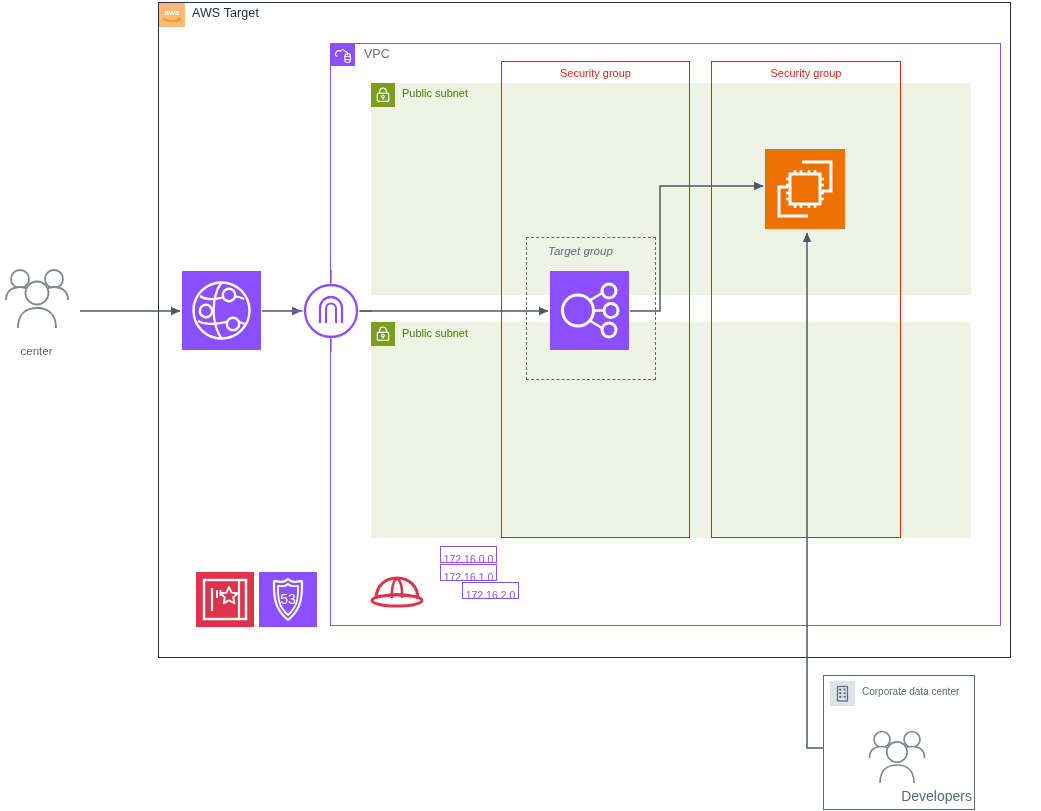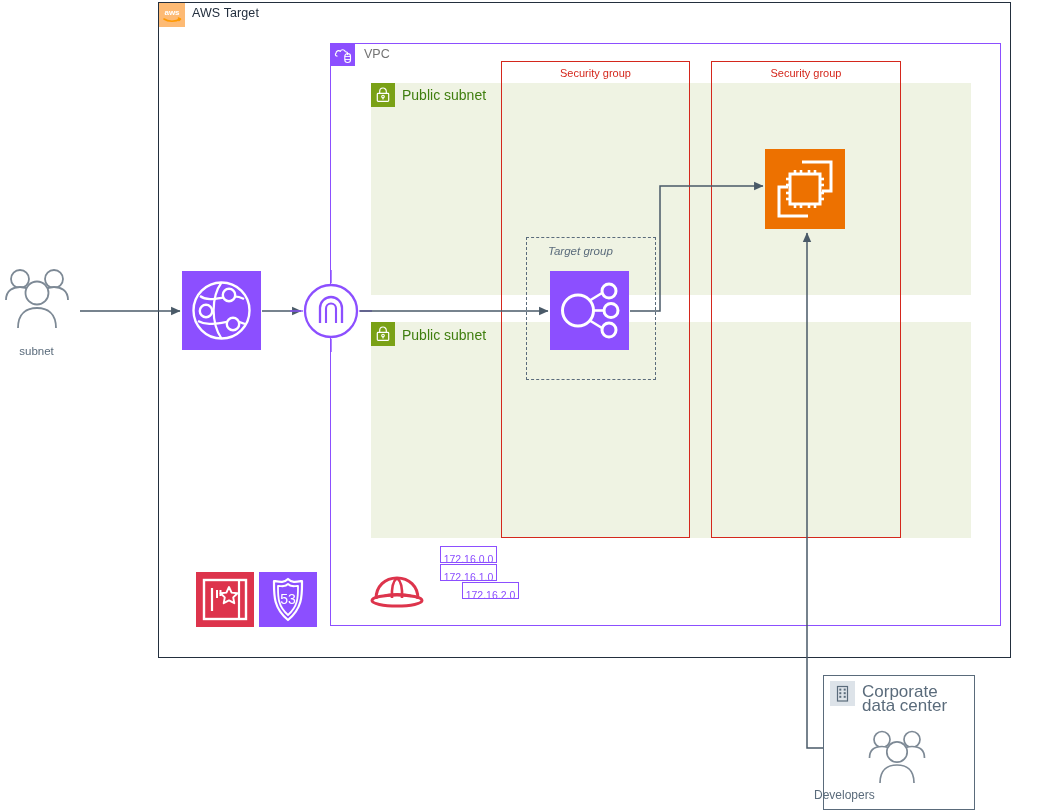--- a/index.html
+++ b/index.html
@@ -66,21 +66,21 @@
   #subnet-bottom { left: 371px; top: 322px; width: 600px; height: 216px; }
 
   .subnet-badge {
     width: 24px; height: 24px;
     background: #7aa116;
     display: flex; align-items: center; justify-content: center;
   }
   #subnet-top-badge { left: 371px; top: 83px; }
   #subnet-bottom-badge { left: 371px; top: 322px; }
   .subnet-label {
-    font-size: 14px;
+    font-size: 11px;
     color: #3f7e0e;
     white-space: nowrap;
   }
   #subnet-top-label { left: 402px; top: 87px; }
   #subnet-bottom-label { left: 402px; top: 327px; }
 
   
   .secgroup {
     border: 1.4px solid #d4271c;
     background: transparent;
@@ -157,29 +157,29 @@
   }
   #corp-dc-badge {
     left: 830px; top: 681px;
     width: 25px; height: 25px;
     background: #dde3e9;
     display: flex; align-items: center; justify-content: center;
   }
   #corp-dc-label {
     left: 862px; top: 685px;
     width: 104px;
-    font-size: 17px;
+    font-size: 10px;
     line-height: 14px;
     color: #5a6b7b;
   }
   #devs-actor { left: 868px; top: 728px; width: 58px; height: 62px; }
   #devs-label {
-    left: 814px; top: 788px; width: 120px;
-    text-align: left;
-    font-size: 12px;
+    left: 852px; top: 788px; width: 120px;
+    text-align: right;
+    font-size: 14px;
     color: #5a6b7b;
   }
 
   
   #connectors {
     left: 0; top: 0;
     width: 1041px; height: 811px;
     pointer-events: none;
   }
 </style>
@@ -358,21 +358,21 @@
   <div class="abs" id="users-actor">
     <svg width="66" height="70" viewBox="0 0 66 70" aria-hidden="true">
       <circle cx="16" cy="13" r="9" stroke="#7d8995" stroke-width="1.8" fill="#ffffff"></circle>
       <path d="M2 34 C2 24 9.5 21 16 21 C22.5 21 30 24 30 34" stroke="#7d8995" stroke-width="1.8" fill="#ffffff"></path>
       <circle cx="50" cy="13" r="9" stroke="#7d8995" stroke-width="1.8" fill="#ffffff"></circle>
       <path d="M36 34 C36 24 43.5 21 50 21 C56.5 21 64 24 64 34" stroke="#7d8995" stroke-width="1.8" fill="#ffffff"></path>
       <circle cx="33" cy="27" r="11.5" stroke="#7d8995" stroke-width="1.8" fill="#ffffff"></circle>
       <path d="M14 62 C14 47 23 42 33 42 C43 42 52 47 52 62" stroke="#7d8995" stroke-width="1.8" fill="#ffffff"></path>
     </svg>
   </div>
-  <div class="abs" id="users-label">subnet</div>
+  <div class="abs" id="users-label">center</div>
 
   <div class="abs cidr" id="cidr-0">172.16.0.0</div>
   <div class="abs cidr" id="cidr-1">172.16.1.0</div>
   <div class="abs cidr" id="cidr-2">172.16.2.0</div>
 
   <div class="abs" id="corp-dc-group"></div>
   <div class="abs" id="corp-dc-badge">
     <svg width="19" height="19" viewBox="0 0 19 19" aria-hidden="true">
       <rect x="4.5" y="2.5" width="10" height="14.5" stroke="#5a6b7b" stroke-width="1.2" fill="none"></rect>
       <g fill="#5a6b7b">

